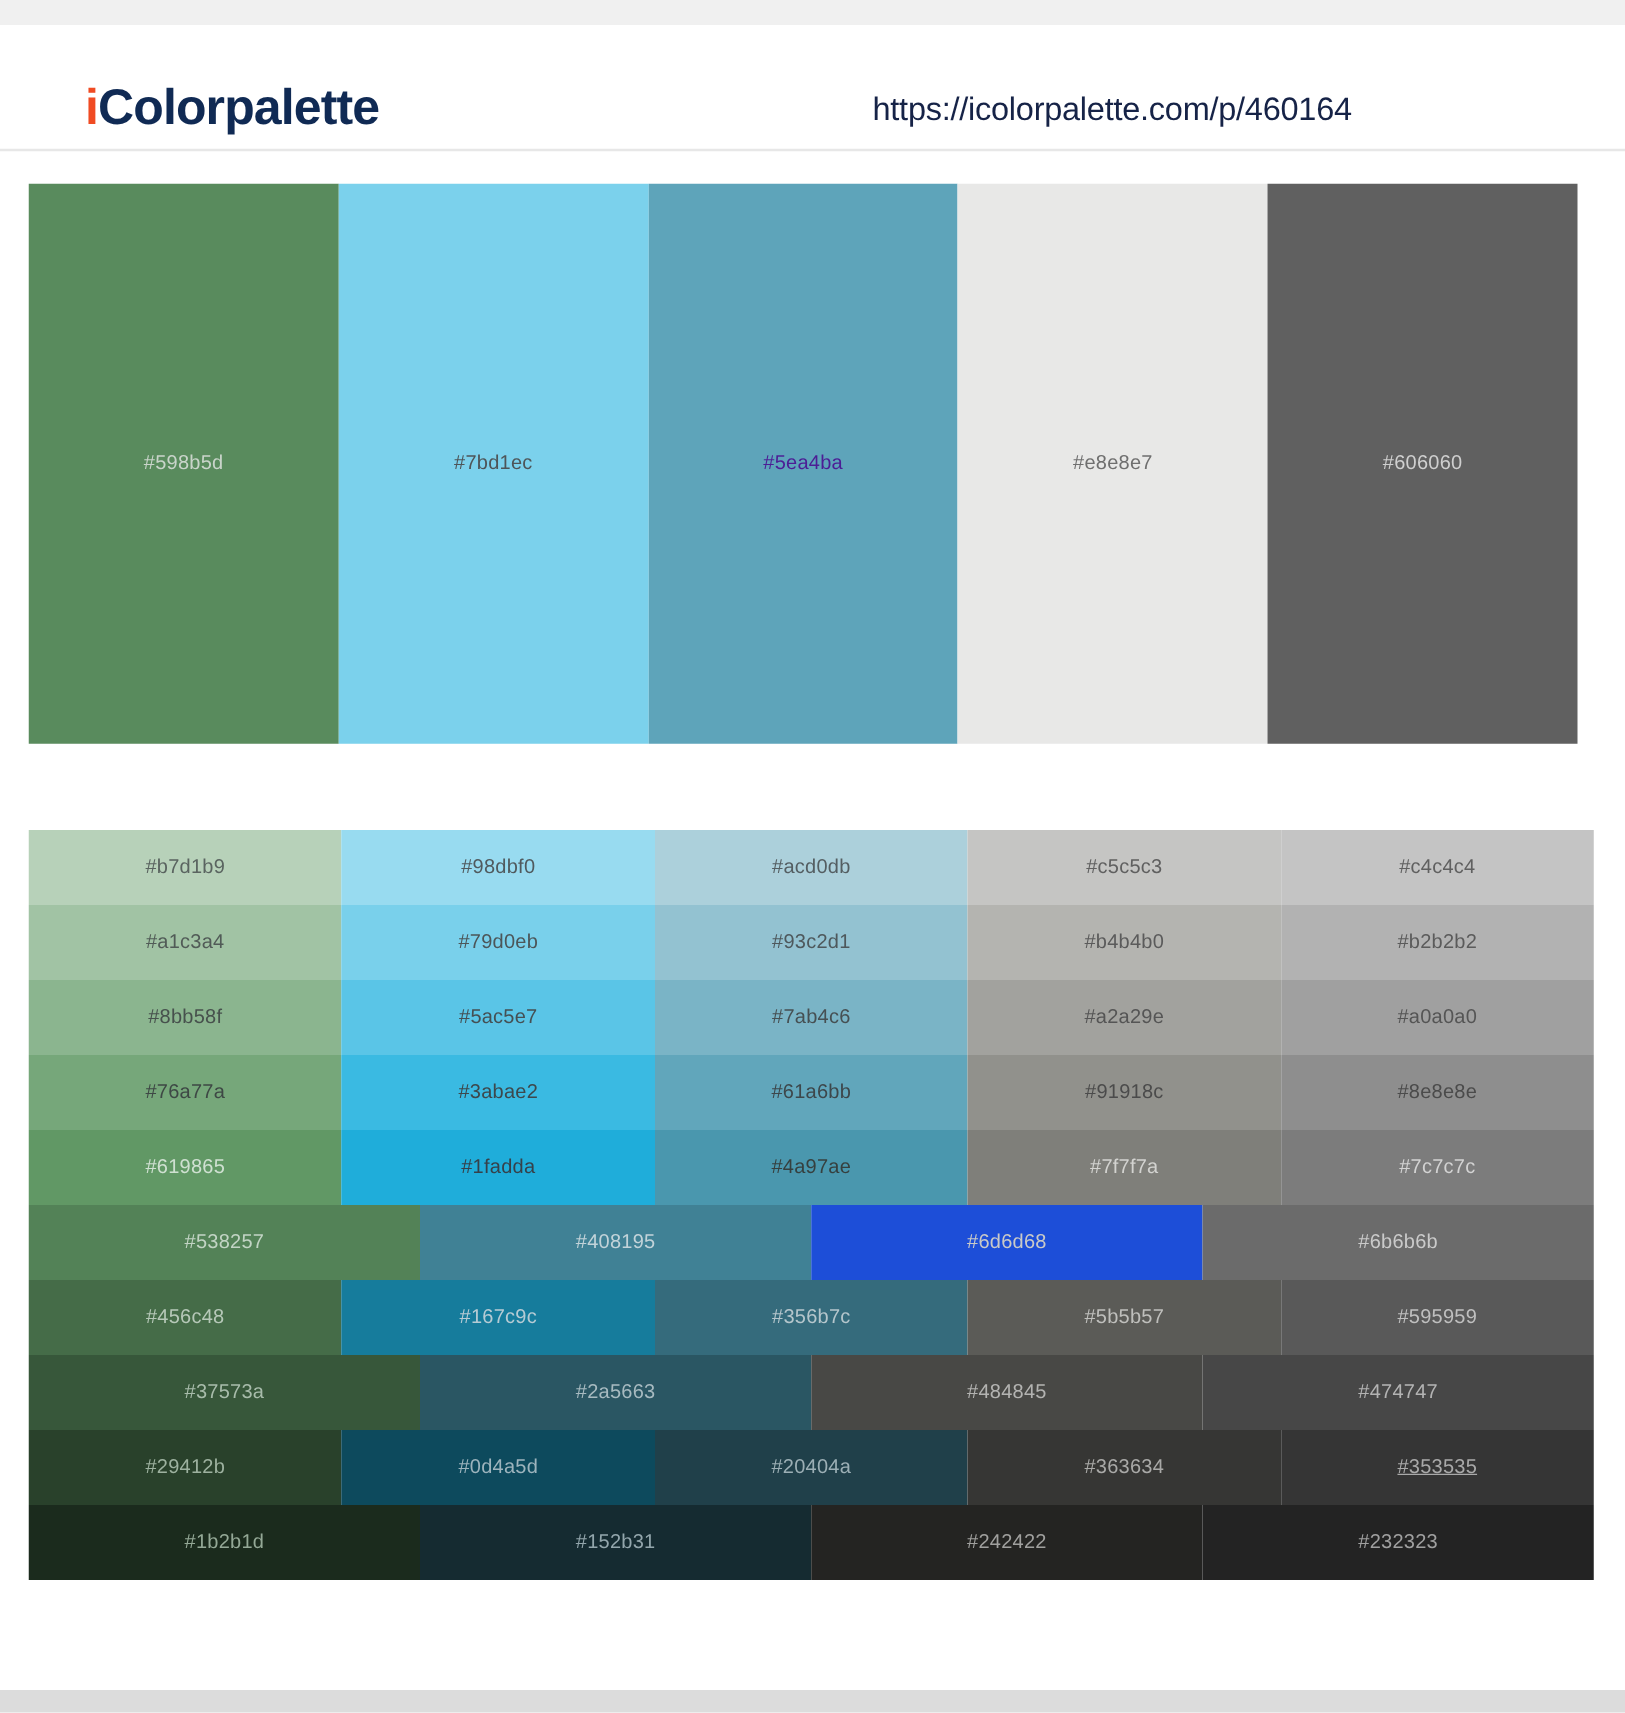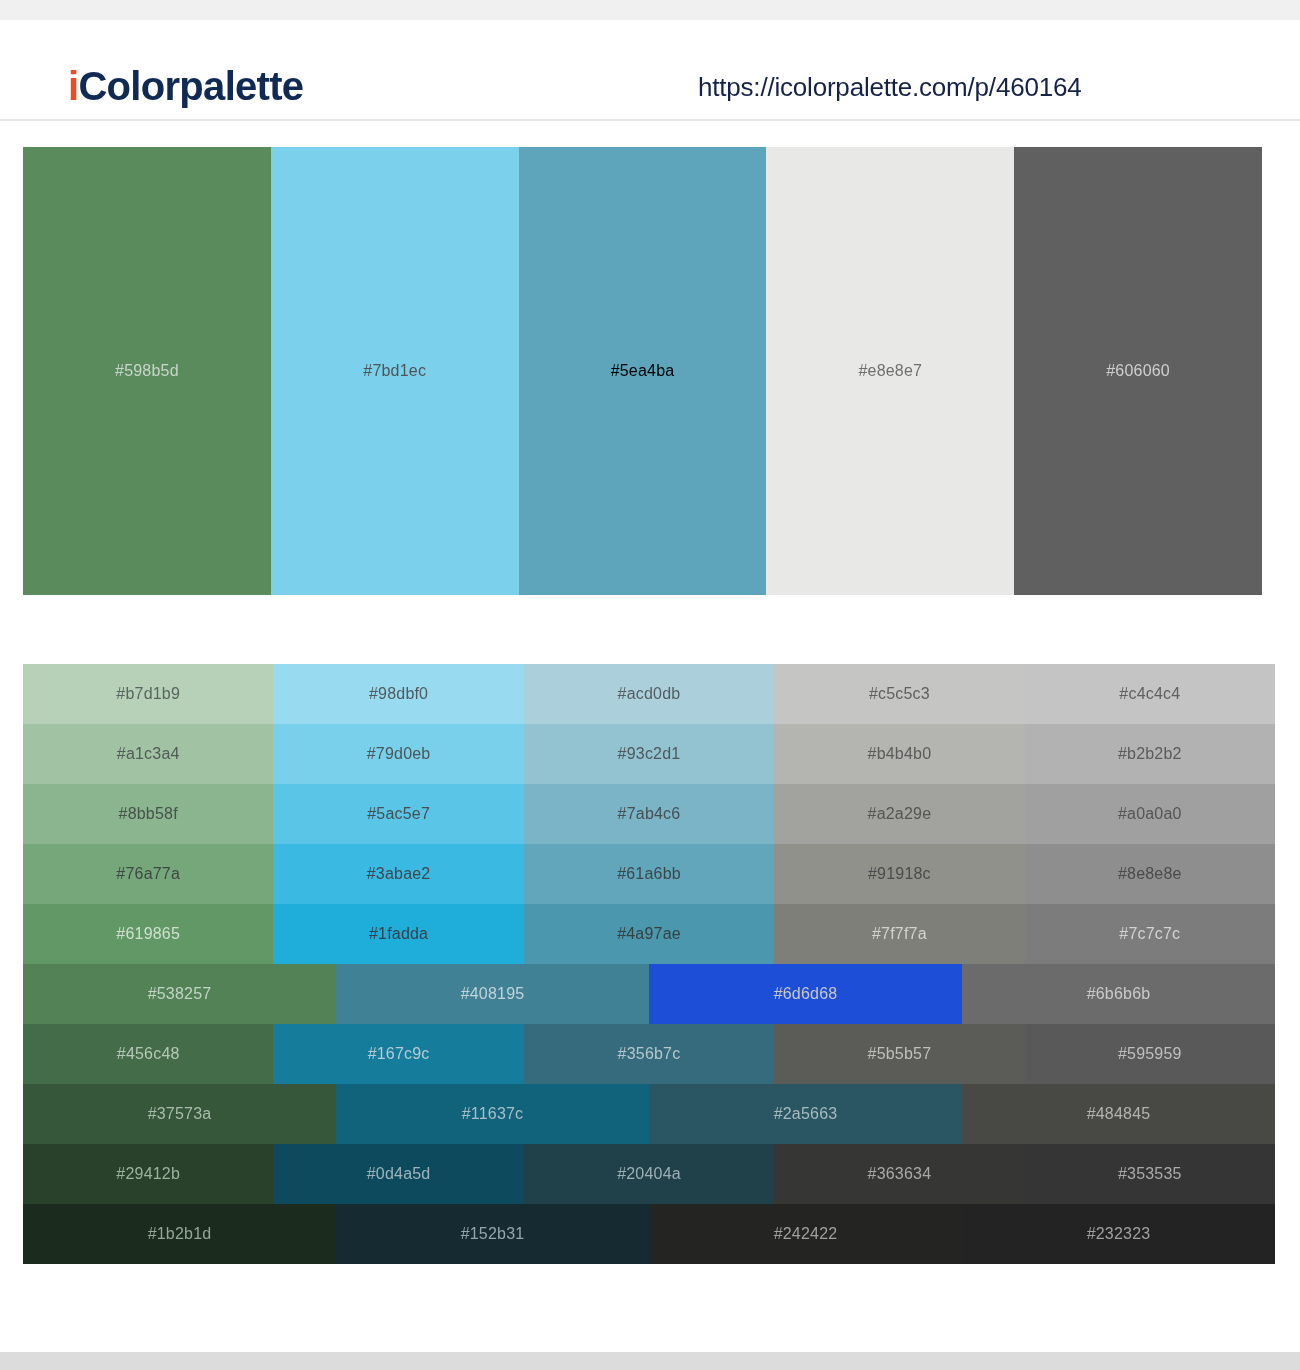--- a/index.html
+++ b/index.html
@@ -123,21 +123,21 @@
 </header>
 
 <section class="swatch-strip">
   <div class="swatch" style="background: rgb(89, 139, 93);">
     <span class="swatch-label" style="color: rgb(201, 212, 202);">#598b5d</span>
   </div>
   <div class="swatch" style="background: rgb(123, 209, 236);">
     <span class="swatch-label" style="color: rgb(78, 85, 88);">#7bd1ec</span>
   </div>
   <div class="swatch" style="background: rgb(94, 164, 186);">
-    <span class="swatch-label" style="color: #000000;">#5ea4ba</span>
+    <span class="swatch-label" style="color: #4c1d95;">#5ea4ba</span>
   </div>
   <div class="swatch" style="background: rgb(232, 232, 231);">
     <span class="swatch-label" style="color: rgb(111, 111, 111);">#e8e8e7</span>
   </div>
   <div class="swatch" style="background: rgb(96, 96, 96);">
     <span class="swatch-label" style="color: rgb(207, 207, 207);">#606060</span>
   </div>
 </section>
 
 <section class="shade-grid">
@@ -254,45 +254,45 @@
         <span class="shade-label" style="color: rgb(191, 191, 188);">#5b5b57</span>
       </div>
       <div class="shade-cell" style="background: rgb(89, 89, 89);">
         <span class="shade-label" style="color: rgb(191, 191, 191);">#595959</span>
       </div>
     </div>
     <div class="shade-row">
       <div class="shade-cell" style="background: rgb(55, 87, 58);">
         <span class="shade-label" style="color: rgb(168, 188, 171);">#37573a</span>
       </div>
-      <div class="shade-cell" style="background: rgb(17, 99, 124);">
-        <span class="shade-label" style="color: rgb(168, 191, 200);">#11637c</span>
-      </div>
       <div class="shade-cell" style="background: rgb(42, 86, 99);">
         <span class="shade-label" style="color: rgb(167, 186, 192);">#2a5663</span>
       </div>
       <div class="shade-cell" style="background: rgb(72, 72, 69);">
         <span class="shade-label" style="color: rgb(179, 179, 177);">#484845</span>
       </div>
+      <div class="shade-cell" style="background: rgb(71, 71, 71);">
+        <span class="shade-label" style="color: rgb(179, 179, 179);">#474747</span>
+      </div>
     </div>
     <div class="shade-row">
       <div class="shade-cell" style="background: rgb(41, 65, 43);">
         <span class="shade-label" style="color: rgb(157, 177, 159);">#29412b</span>
       </div>
       <div class="shade-cell" style="background: rgb(13, 74, 93);">
         <span class="shade-label" style="color: rgb(157, 180, 189);">#0d4a5d</span>
       </div>
       <div class="shade-cell" style="background: rgb(32, 64, 74);">
         <span class="shade-label" style="color: rgb(156, 175, 181);">#20404a</span>
       </div>
       <div class="shade-cell" style="background: rgb(54, 54, 52);">
         <span class="shade-label" style="color: rgb(169, 169, 167);">#363634</span>
       </div>
       <div class="shade-cell" style="background: rgb(53, 53, 53);">
-        <span class="shade-label" style="color: rgb(169, 169, 169);">#353535</span>
+        <span class="shade-label" style="color: rgb(169, 169, 169); text-decoration: underline;">#353535</span>
       </div>
     </div>
     <div class="shade-row">
       <div class="shade-cell" style="background: rgb(27, 43, 29);">
         <span class="shade-label" style="color: rgb(148, 168, 150);">#1b2b1d</span>
       </div>
       <div class="shade-cell" style="background: rgb(21, 43, 49);">
         <span class="shade-label" style="color: rgb(147, 166, 172);">#152b31</span>
       </div>
       <div class="shade-cell" style="background: rgb(36, 36, 34);">

